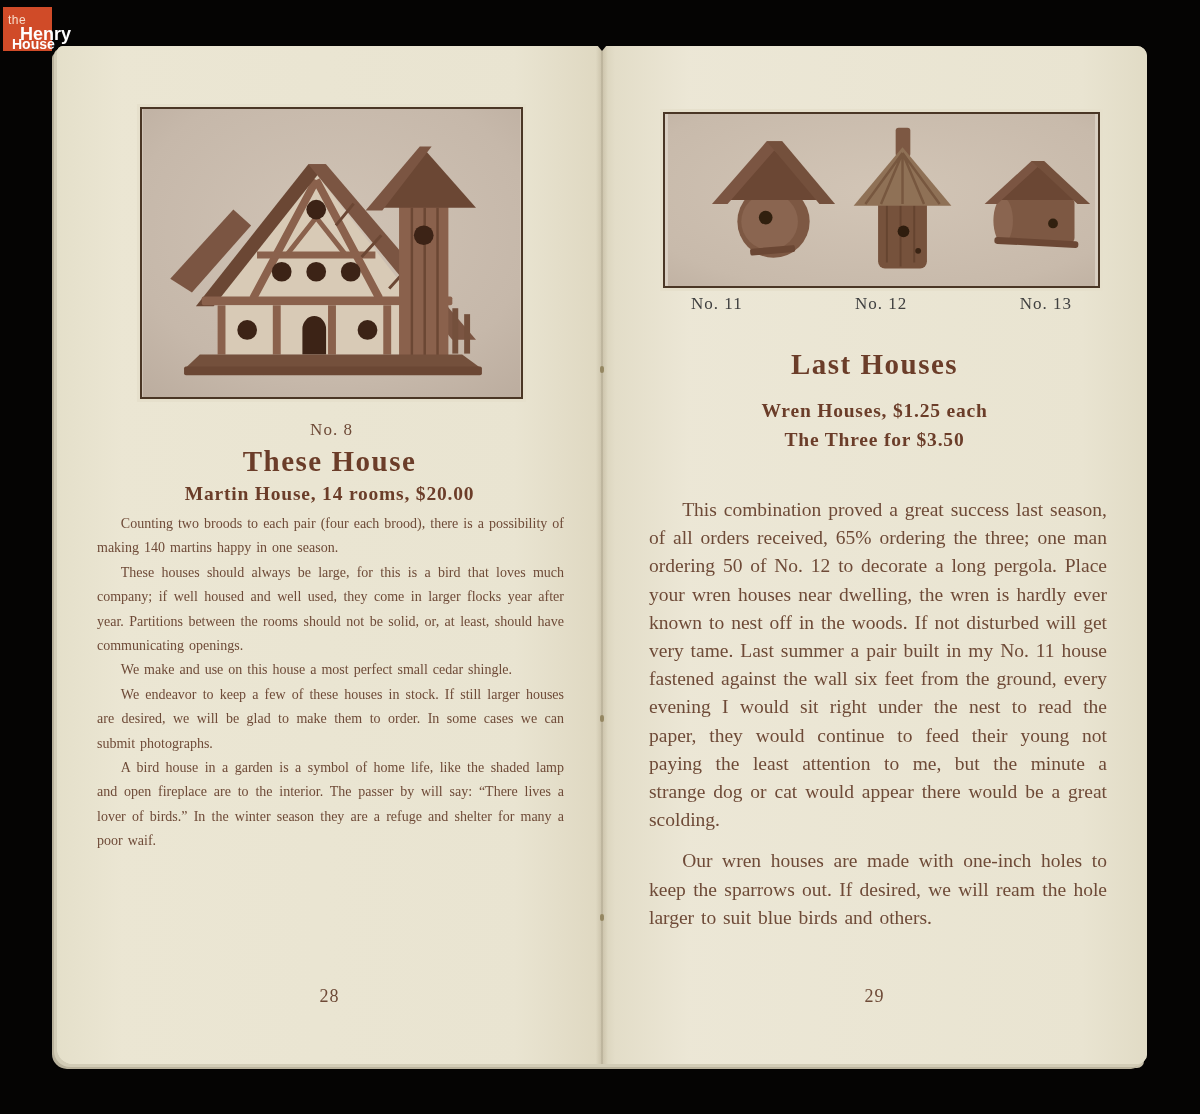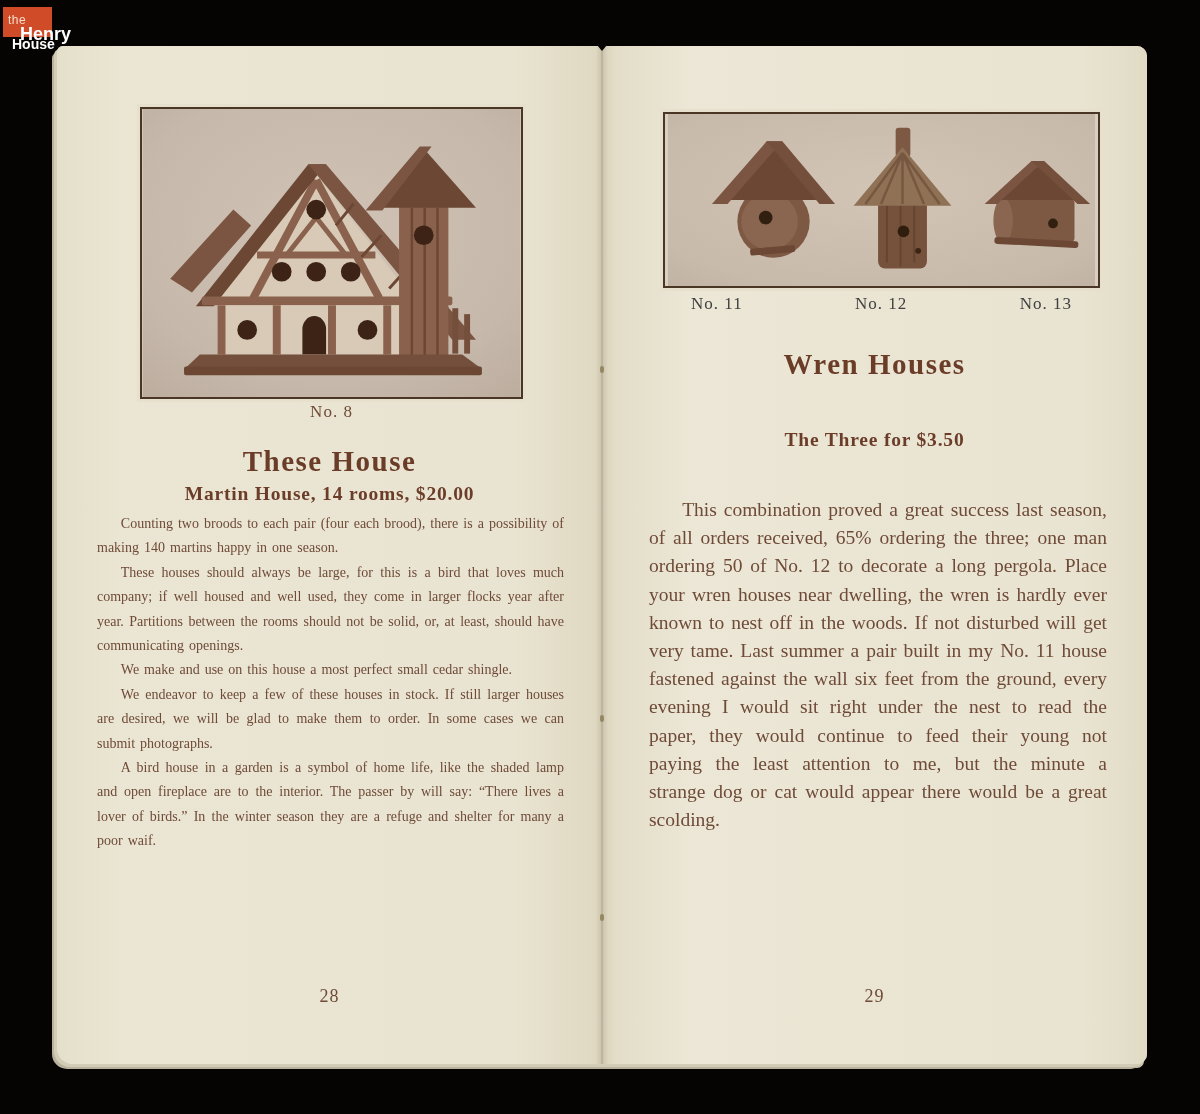--- a/index.html
+++ b/index.html
@@ -6,21 +6,21 @@
   html,body { width:1200px; height:1114px; }
   body {
     position:relative;
     background:#050403;
     font-family:"Liberation Serif", serif;
     overflow:hidden;
   }
 
   
   .hf-logo {
-    position:absolute; left:3px; top:7px; width:49px; height:30px;
+    position:absolute; left:3px; top:7px; width:49px; height:44px;
     background:#d04b28; z-index:5;
   }
   .hf-logo .the   { position:absolute; left:5px;  top:6px;  font-family:"Liberation Sans",sans-serif; font-size:12px; color:#f6ddcb; letter-spacing:.5px; }
   .hf-logo .henry { position:absolute; left:17px; top:17px; font-family:"Liberation Sans",sans-serif; font-size:18px; font-weight:bold; color:#ffffff; }
   .hf-logo .ford  { position:absolute; left:9px;  top:29px; font-family:"Liberation Sans",sans-serif; font-size:14px; font-weight:bold; color:#ffffff; }
 
   
   .book {
     position:absolute; left:57px; top:46px; width:1090px; height:1018px;
     background:#eae5d2;
@@ -57,21 +57,21 @@
     position:absolute;
     border:2px solid #4a3625;
     background:#c7b9ab;
     box-shadow:inset 0 0 0 3px #d9cfc2, 0 0 0 3px #e6e0cc;
   }
   .photo-frame svg { display:block; width:100%; height:100%; }
   .frame-left  { left:83px; top:61px;  width:383px; height:292px; }
   .frame-right { left:61px; top:66px;  width:437px; height:176px; }
 
   .fig-caption {
-    position:absolute; text-align:center; font-size:17px; letter-spacing:1px; color:#6e4a37;
+    position:absolute; text-align:center; font-size:17px; letter-spacing:1px; color:#6e4a37;margin-top:18px;
   }
   .cap-8 { left:83px; top:356px; width:383px; }
   .cap-row {
     position:absolute; left:61px; top:248px; width:437px;
     display:flex; justify-content:space-between; padding:0 28px;
     font-size:17px; letter-spacing:1px; color:#404040;
   }
 
   
   .sect-title {
@@ -220,25 +220,27 @@
         <rect x="334" y="128" width="86" height="7" rx="3" fill="#6b4734" transform="rotate(3 377 131)"></rect>
       </svg>
     </div>
 
     <div class="cap-row">
       <span>No. 11</span>
       <span>No. 12</span>
       <span>No. 13</span>
     </div>
 
-    <div class="sect-title title-right">Wren Houses</div>
+    <div class="sect-title title-right">Last Houses</div>
+    <div class="price-line price-r1">Wren Houses, $1.25 each</div>
     <div class="price-line price-r2">The Three for $3.50</div>
 
     <div class="copy copy-right">
       <p>This combination proved a great success last season, of all orders received, 65% ordering the three; one man ordering 50 of No. 12 to decorate a long pergola. Place your wren houses near dwelling, the wren is hardly ever known to nest off in the woods. If not disturbed will get very tame. Last summer a pair built in my No. 11 house fastened against the wall six feet from the ground, every evening I would sit right under the nest to read the paper, they would continue to feed their young not paying the least attention to me, but the minute a strange dog or cat would appear there would be a great scolding.</p>
+      <p>Our wren houses are made with one-inch holes to keep the sparrows out. If desired, we will ream the hole larger to suit blue birds and others.</p>
     </div>
 
     <div class="page-number">29</div>
   </div>
 
   <div class="gutter"></div>
   <div class="stitch" style="top:320px"></div>
   <div class="stitch" style="top:669px"></div>
   <div class="stitch" style="top:868px"></div>
   <div class="notch"></div>

